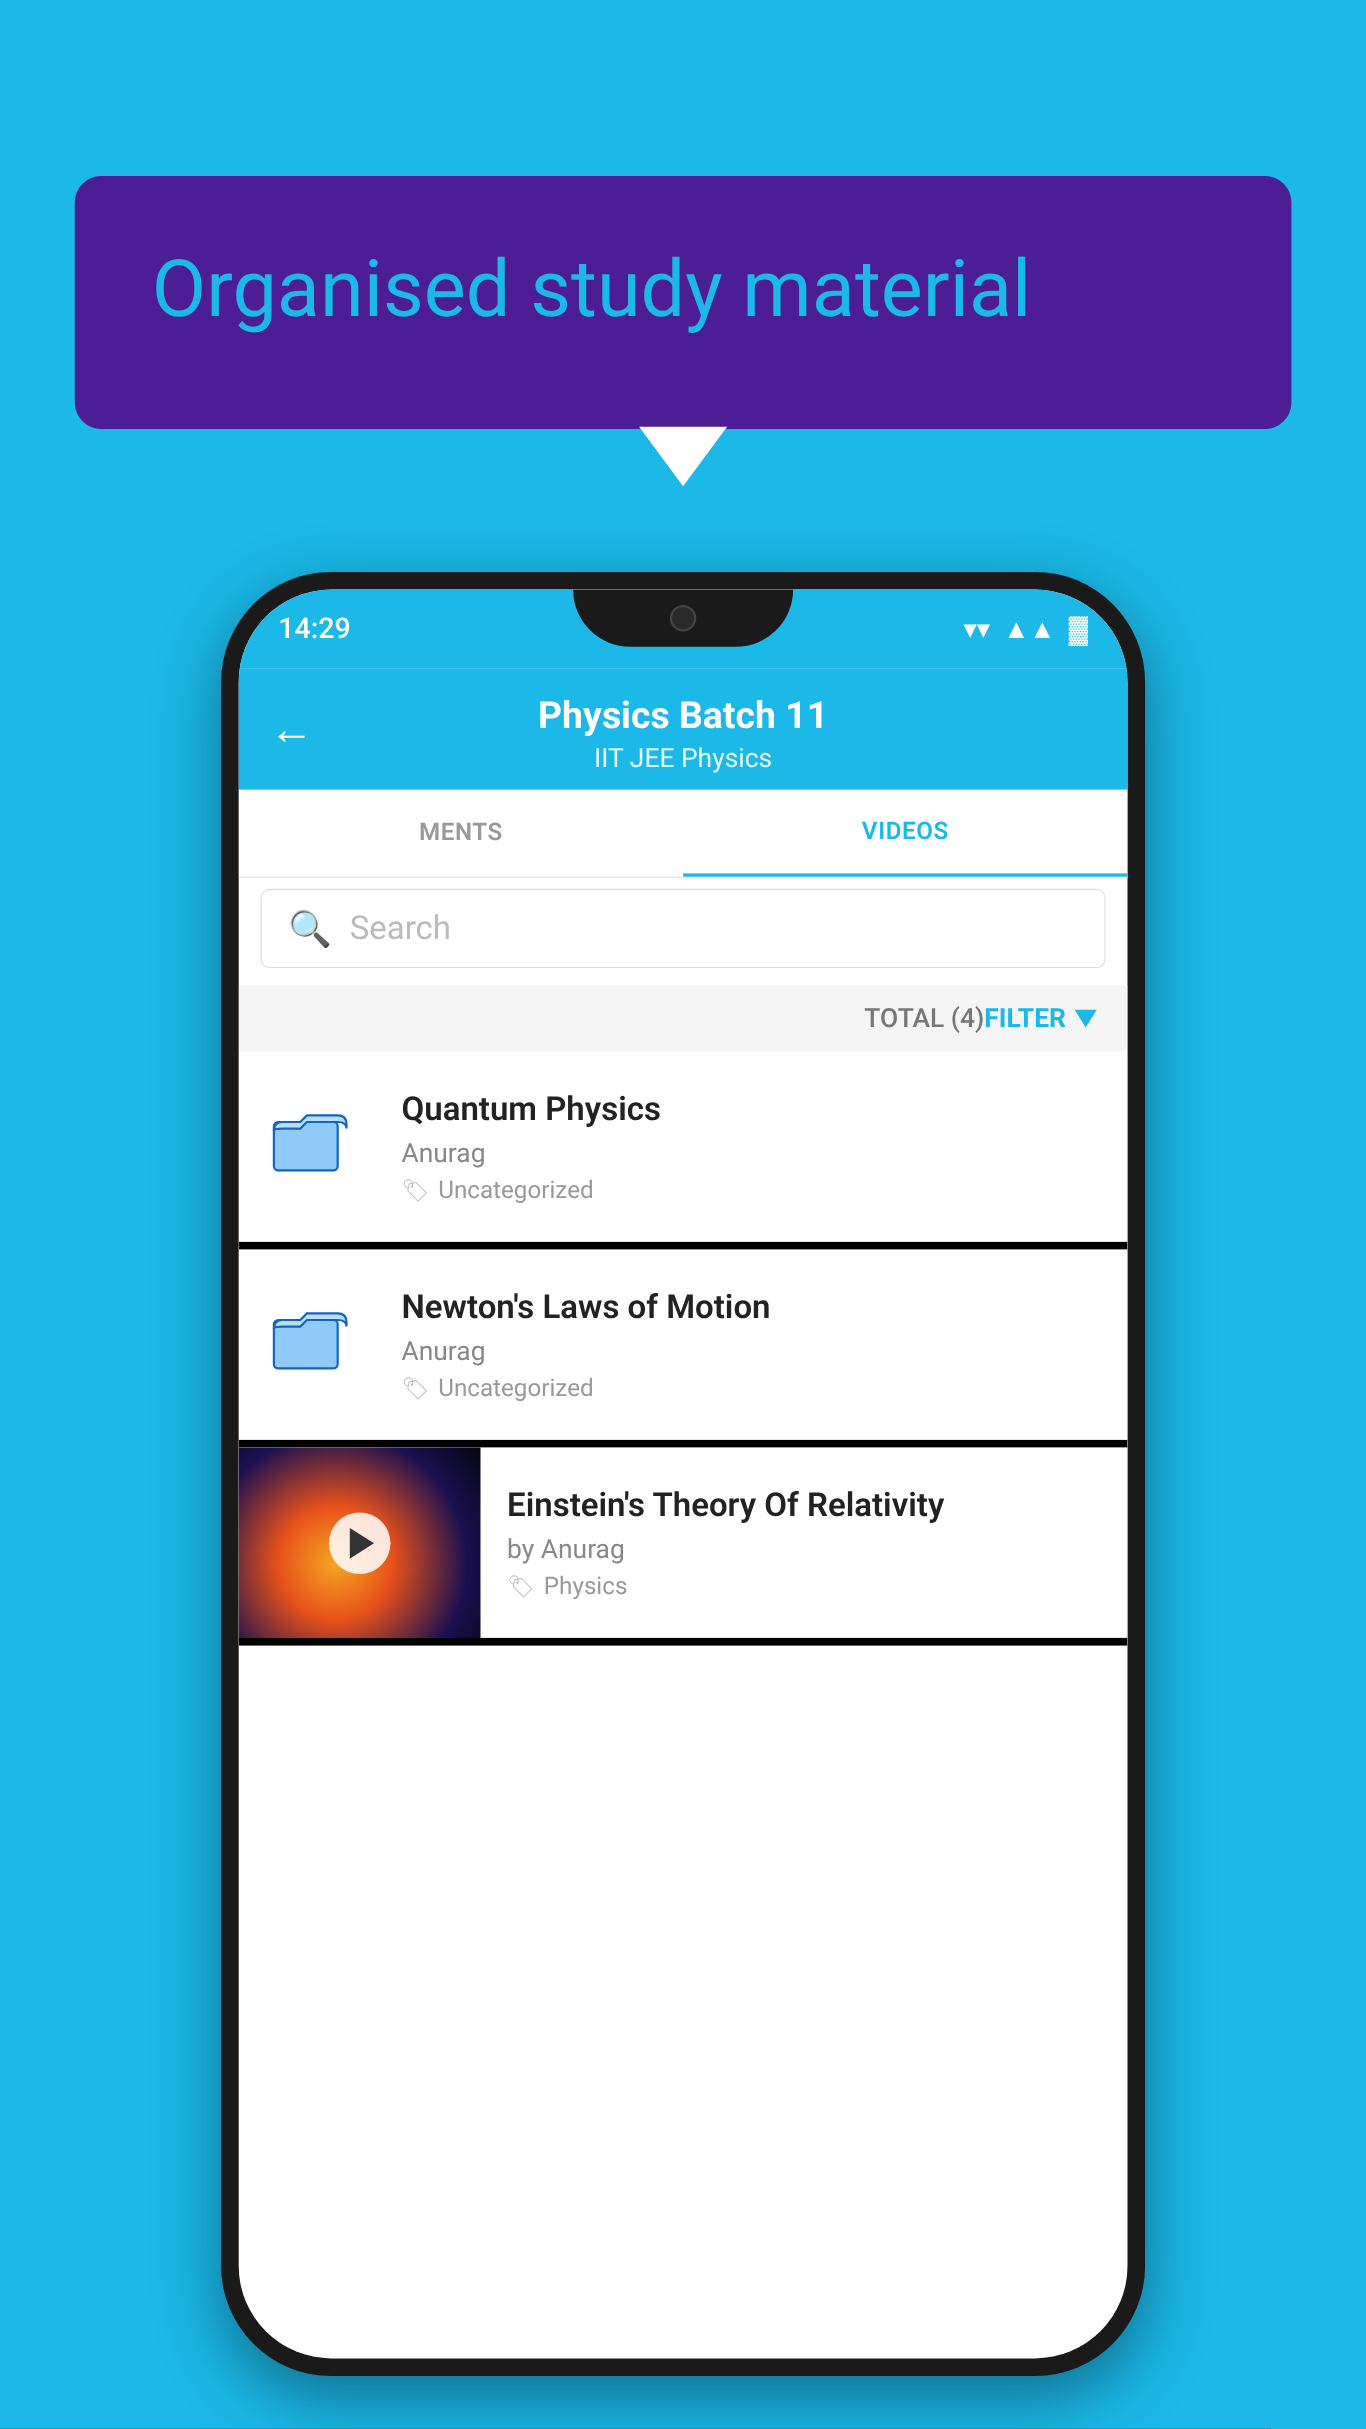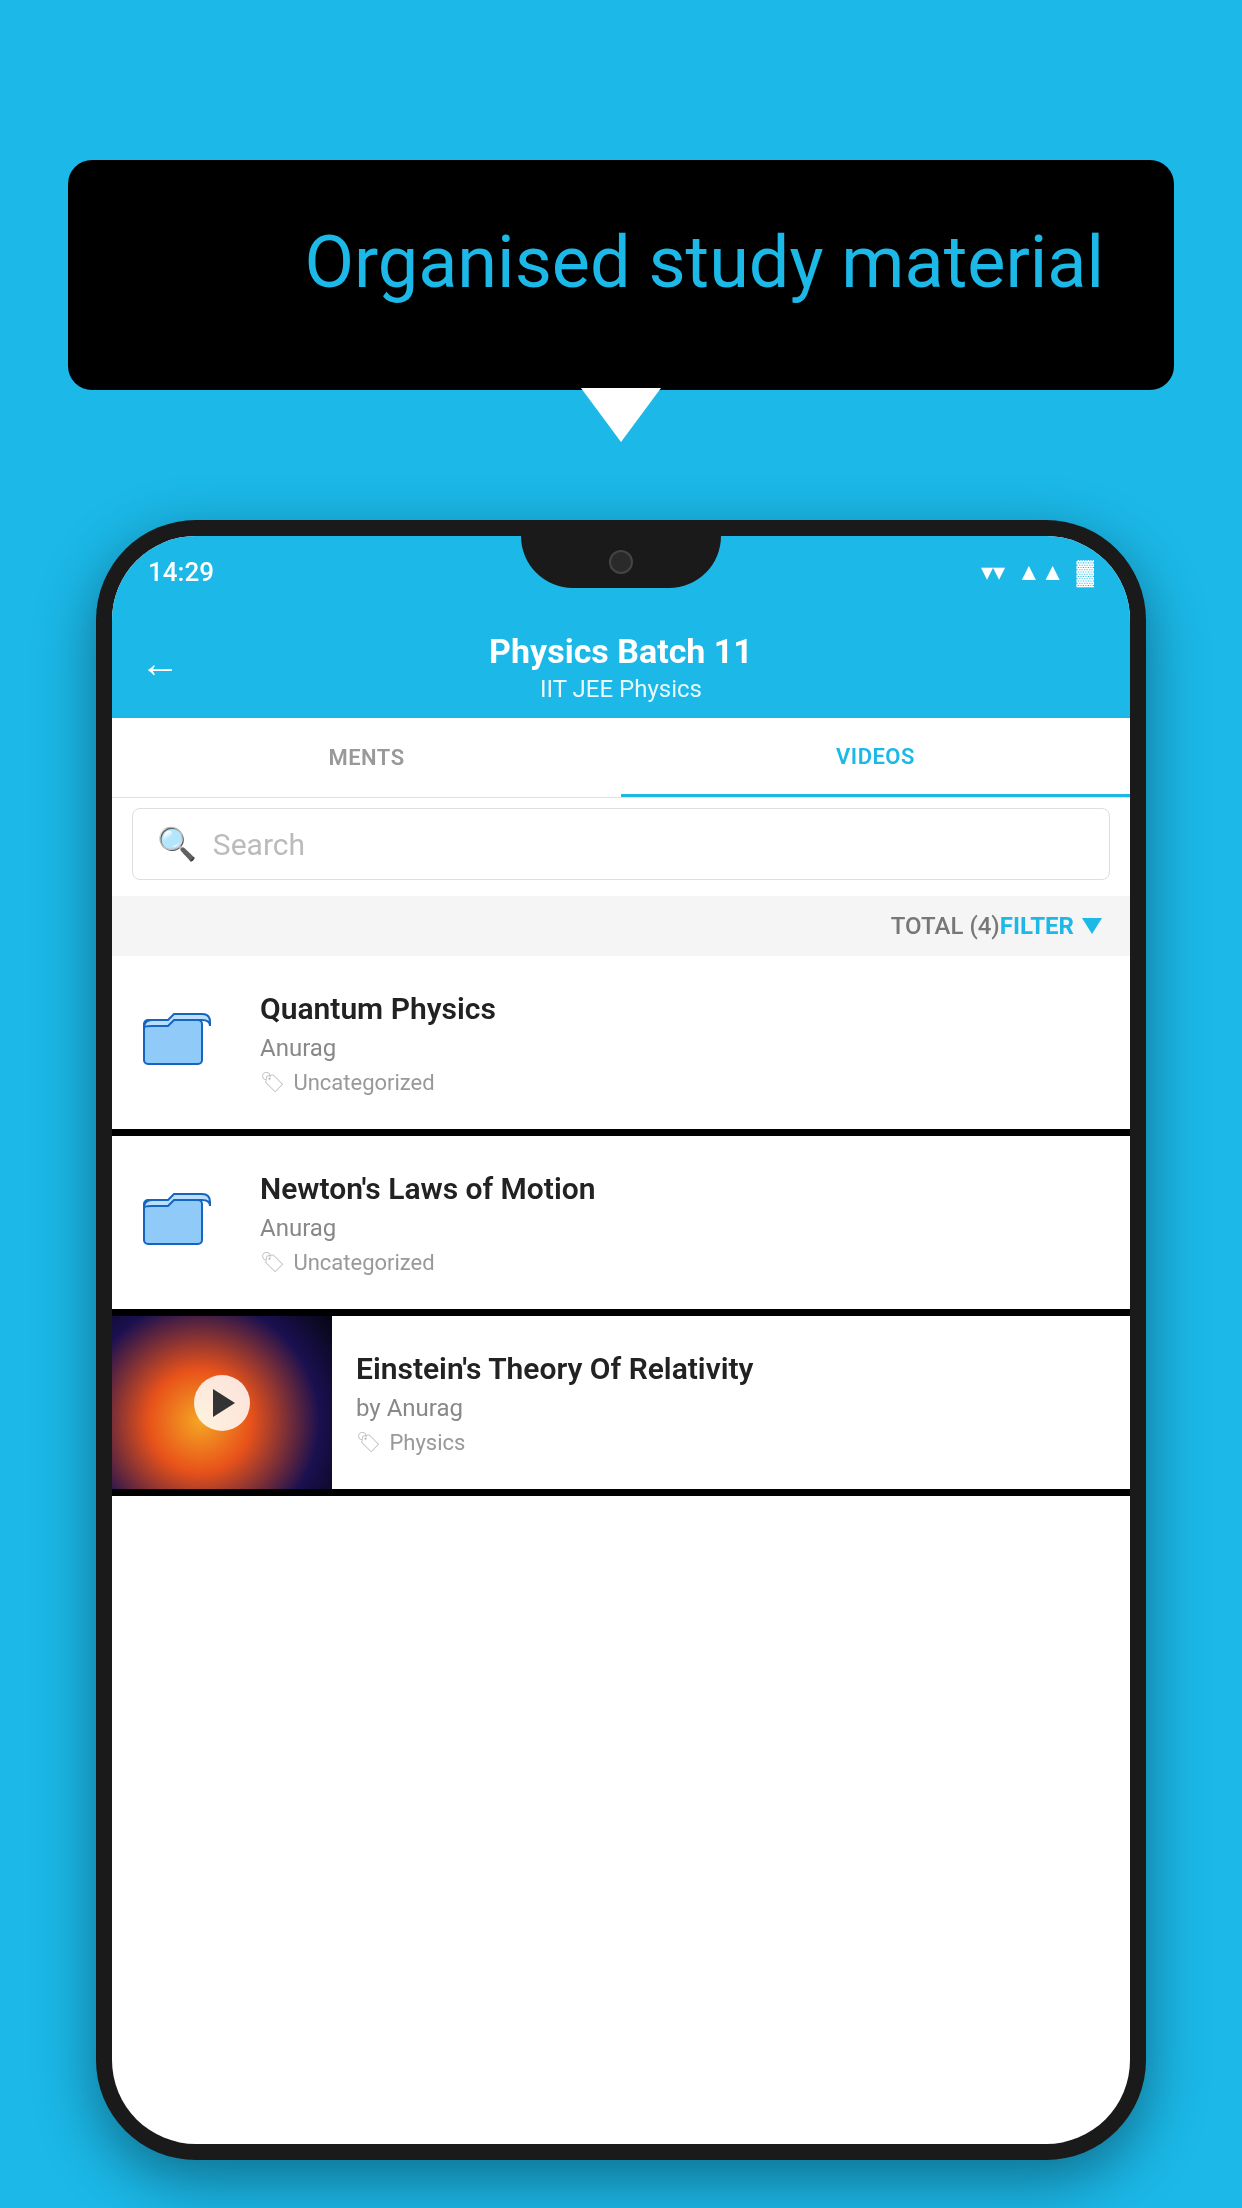--- a/index.html
+++ b/index.html
@@ -15,25 +15,24 @@
 
     
     .speech-bubble-wrapper {
       position: absolute;
       top: 160px;
       left: 68px;
       width: 1106px;
     }
 
     .speech-bubble {
-      background: #000000;
+      background: #4c1d95;
       border-radius: 24px;
       padding: 60px 70px;
       position: relative;
-      text-align: right;
     }
 
     .speech-bubble::after {
       content: '';
       position: absolute;
       bottom: -52px;
       left: 50%;
       transform: translateX(-50%);
       width: 0;
       height: 0;
@@ -55,21 +54,21 @@
       font-size: 38px;
       font-weight: 400;
     }
 
     
     .phone-wrapper {
       position: absolute;
       top: 520px;
       left: 50%;
       transform: translateX(-50%);
-      width: 1050px;
+      width: 840px;
       height: 1640px;
     }
 
     .phone-outer {
       width: 100%;
       height: 100%;
       background: #1a1a1a;
       border-radius: 100px;
       position: relative;
       box-shadow: 0 20px 60px rgba(0,0,0,0.4);

